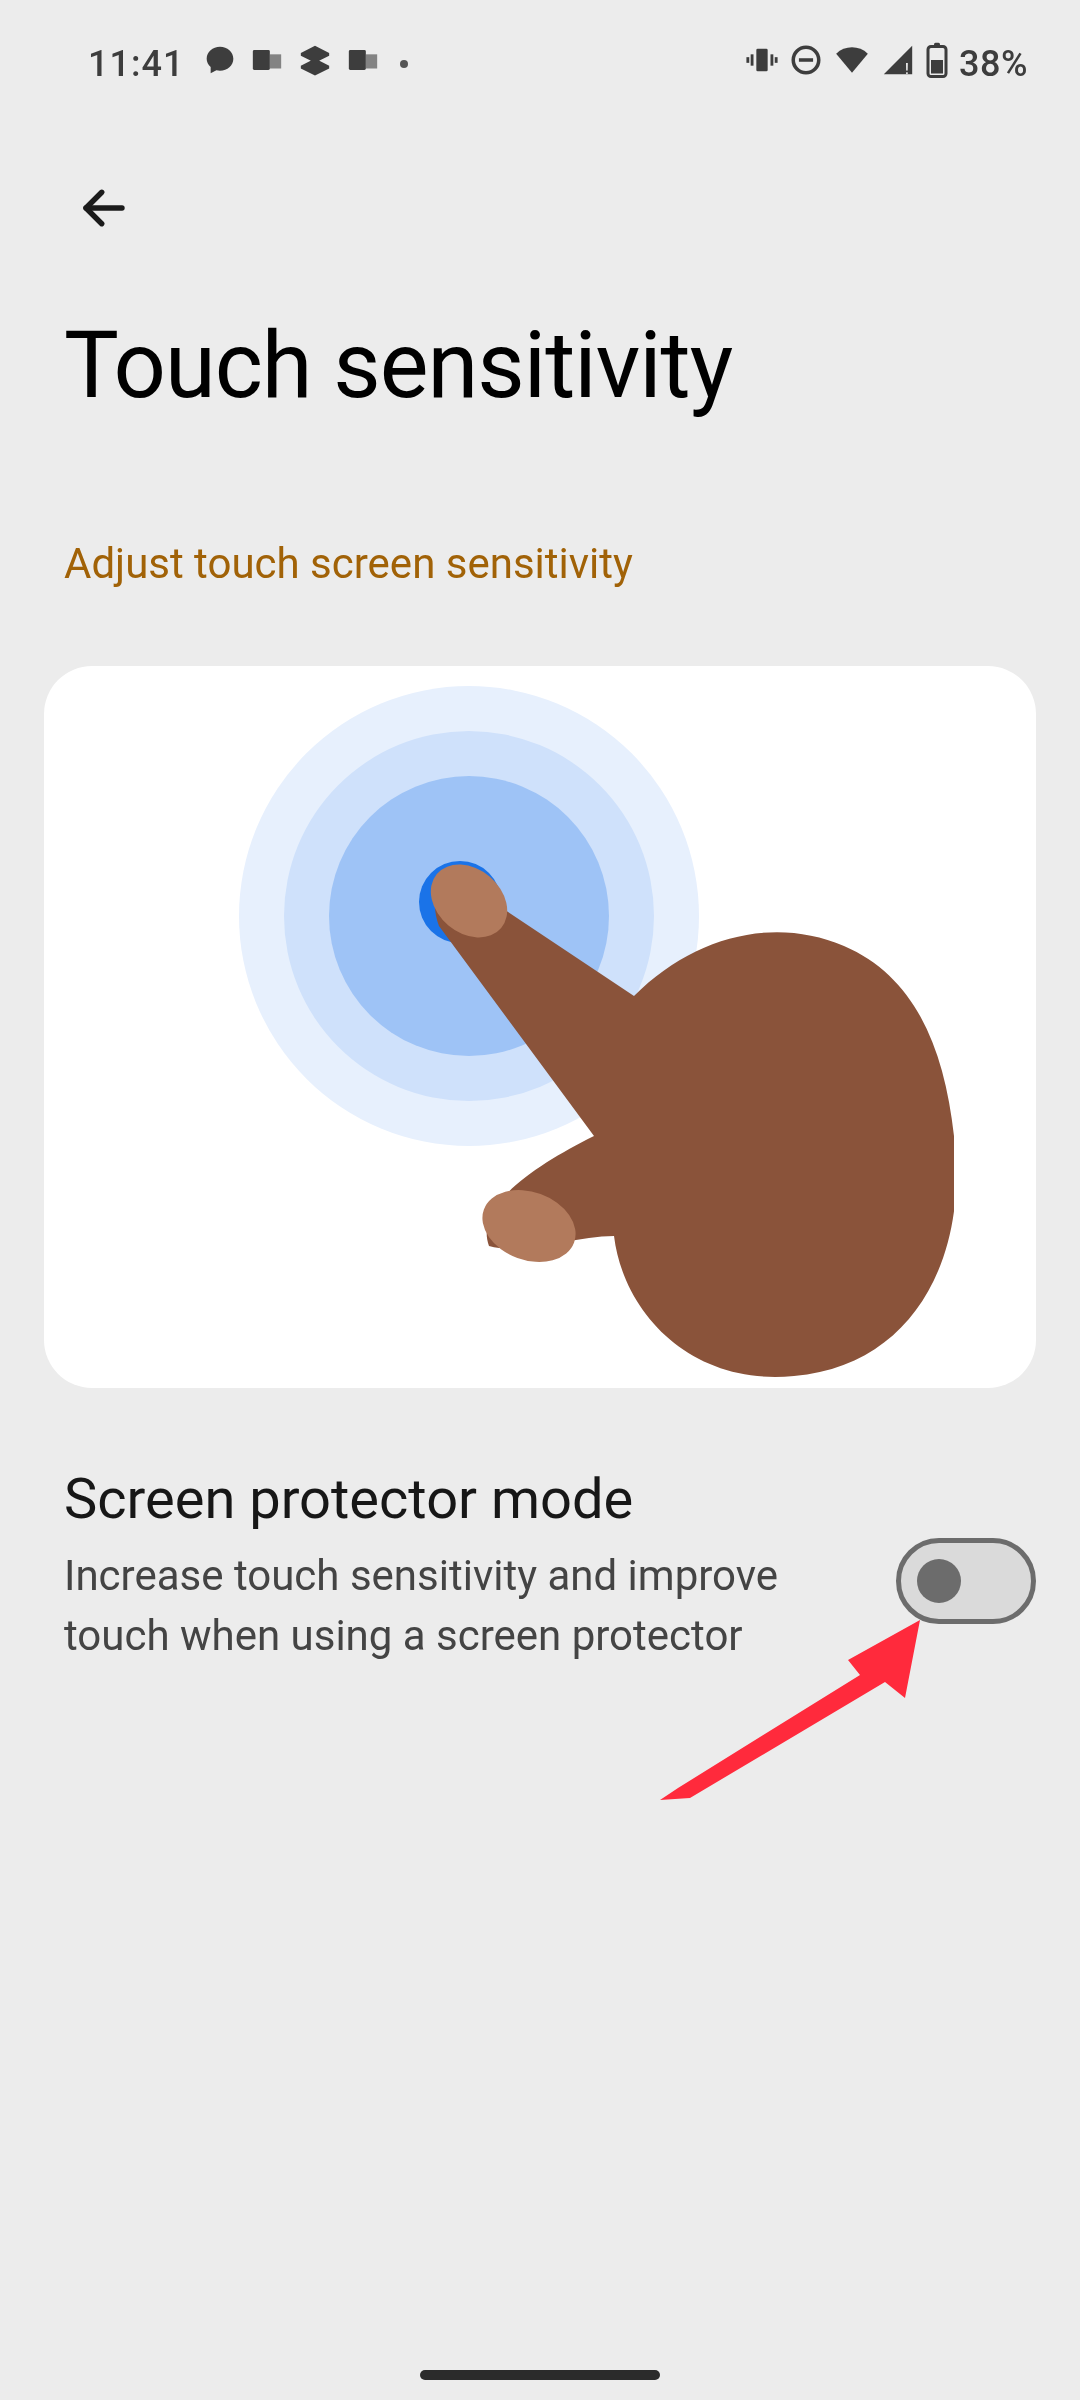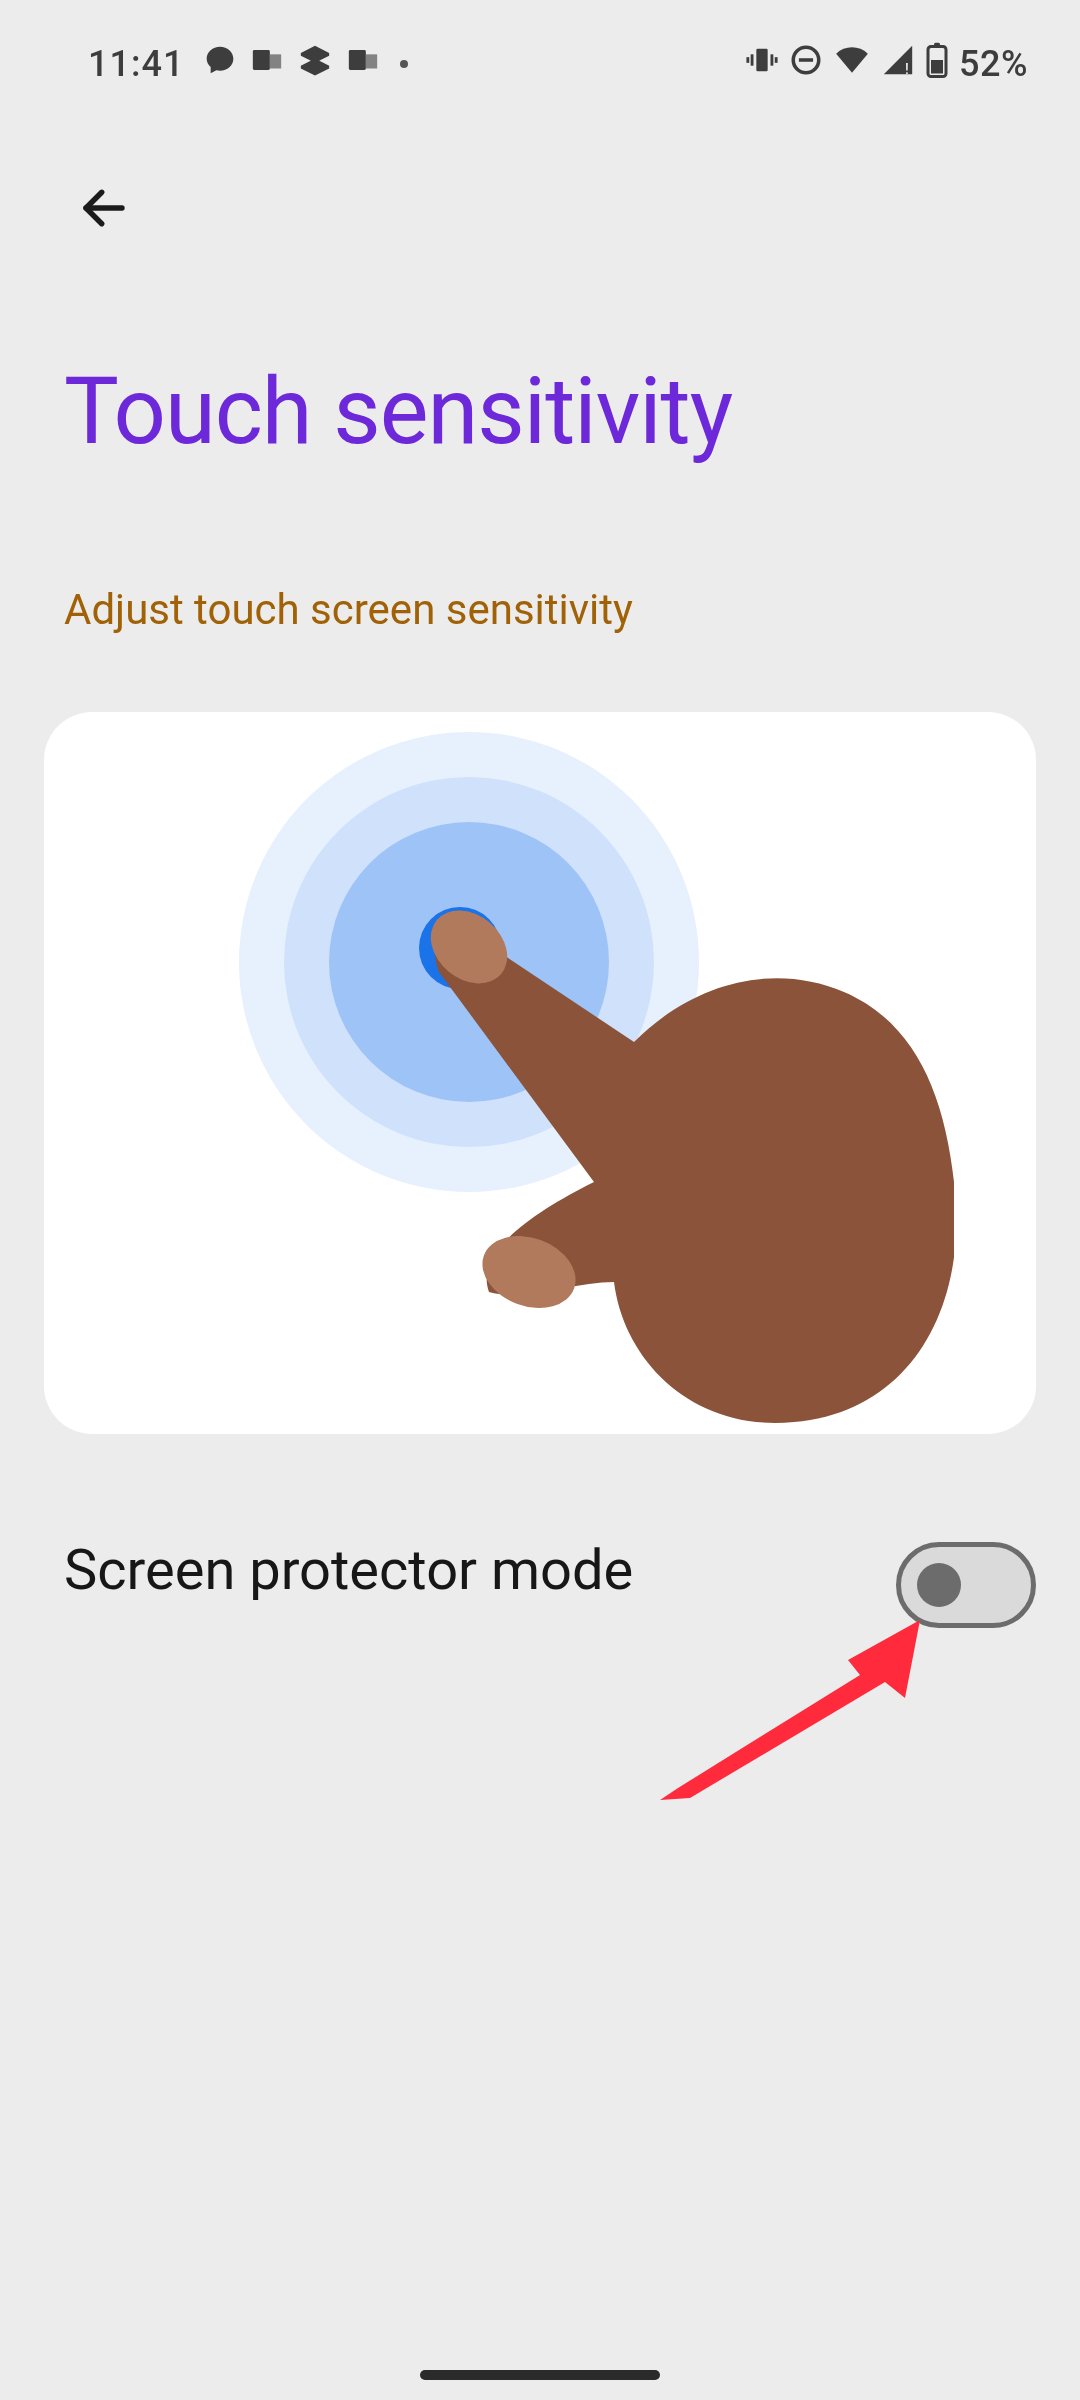--- a/index.html
+++ b/index.html
@@ -46,22 +46,22 @@
     display:flex; align-items:center; justify-content:center;
     border-radius:48px;
   }
   .back-btn svg { width: 54px; height: 54px; }
 
   
   .page-title {
     font-size: 92px;
     font-weight: 400;
     letter-spacing: -1px;
-    color: #6d28d9;
-    margin: 102px 0 0 64px;
+    color: #000000;
+    margin: 56px 0 0 64px;
   }
 
   
   .page-subtitle {
     font-size: 42px;
     color: #a16207;
     margin: 120px 0 0 64px;
     font-weight: 400;
   }
 
@@ -226,21 +226,21 @@
           <text x="17" y="22" font-size="10" fill="#ececec">!</text>
         </svg>
     </span>
     <span>
       <svg width="24" height="36" viewBox="0 0 14 24" fill="none">
           <rect x="1" y="3" width="12" height="20" rx="2" stroke="#3d3d3d" stroke-width="2"></rect>
           <rect x="5" y="0.5" width="4" height="3" rx="1" fill="#3d3d3d"></rect>
           <rect x="3" y="12" width="8" height="9" fill="#3d3d3d"></rect>
         </svg>
     </span>
-    <span class="batt-text">52%</span>
+    <span class="batt-text">38%</span>
   </div>
 </div>
 
 <div class="app-bar">
   <div class="back-btn">
     <svg viewBox="0 0 24 24" fill="none" stroke="#1b1b1b" stroke-width="2.4" stroke-linecap="round" stroke-linejoin="round">
       <line x1="20" y1="12" x2="4" y2="12"></line>
       <polyline points="11 5 4 12 11 19"></polyline>
     </svg>
   </div>
@@ -270,20 +270,21 @@
         L 90 80 Z"></path>
       <ellipse fill="#b27a5c" cx="75" cy="85" rx="42" ry="32" transform="rotate(40 75 85)"></ellipse>
       <ellipse fill="#b27a5c" cx="135" cy="410" rx="48" ry="34" transform="rotate(20 135 410)"></ellipse>
     </svg>
   </div>
 </div>
 
 <div class="setting-row">
   <div class="setting-text">
     <div class="setting-title">Screen protector mode</div>
+    <div class="setting-desc">Increase touch sensitivity and improve touch when using a screen protector</div>
   </div>
   <div class="toggle">
     <div class="toggle-knob"></div>
   </div>
 </div>
 
 <svg class="annotation-arrow" viewBox="0 0 260 180">
   <defs>
     <linearGradient id="redg" x1="0" y1="1" x2="1" y2="0">
       <stop offset="0" stop-color="#ff2a3c"></stop>

